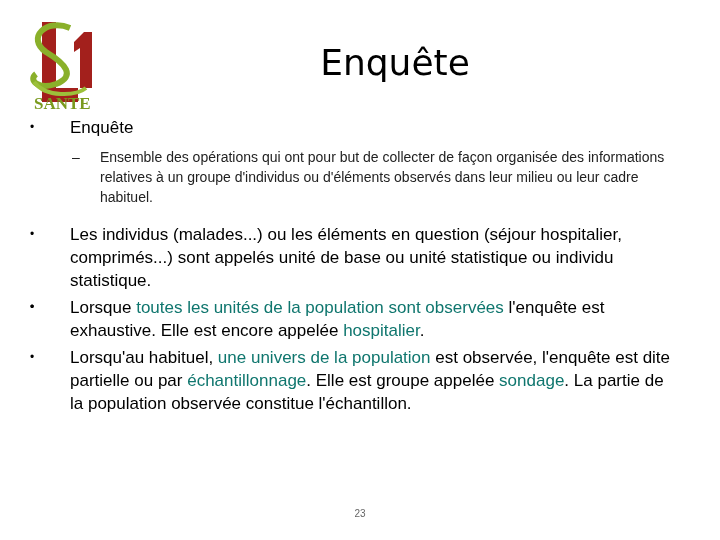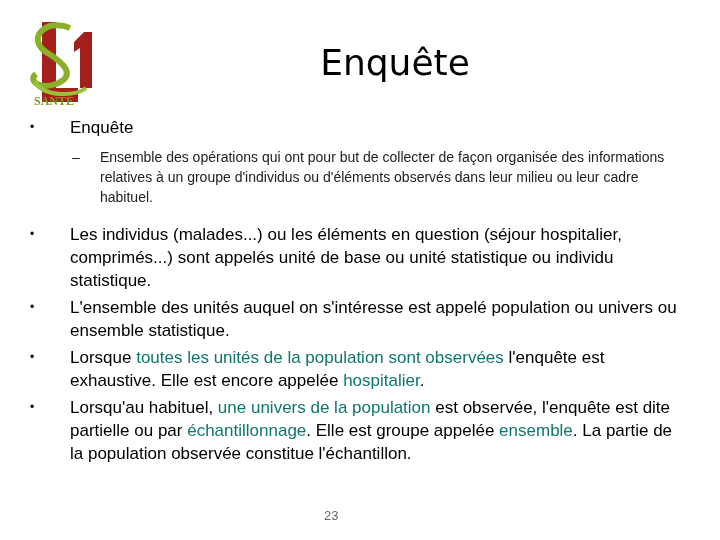--- a/index.html
+++ b/index.html
@@ -6,36 +6,36 @@
     body {
       width: 720px; height: 540px; background: #ffffff;
       position: relative; overflow: hidden;
       font-family: "Liberation Sans", sans-serif;
       color: #000;
     }
     .logo { position: absolute; left: 26px; top: 18px; width: 76px; height: 96px; }
     .logo-text {
       position: absolute; left: 34px; top: 94px;
       font-family: "Liberation Serif", serif; font-weight: bold;
-      font-size: 12px; color: #7a9a1e; letter-spacing: 0px;
+      font-size: 17px; color: #7a9a1e; letter-spacing: 0px;
     }
     .title {
       position: absolute; left: 280px; top: 42px; width: 230px; text-align: center;
       font-family: "DejaVu Sans", sans-serif; font-size: 36px; color: #000;
     }
     .content { position: absolute; left: 28px; top: 116px; width: 650px; }
     .item { position: relative; padding-left: 42px; font-size: 17px; line-height: 23px; }
     .item .bullet { position: absolute; left: 2px; top: 0; font-size: 12px; }
     .sub { position: relative; padding-left: 72px; font-size: 14px; line-height: 20px; color: #222; margin-top: 8px; margin-bottom: 16px; }
     .sub .dash { position: absolute; left: 44px; top: 0; }
     .item.gap { margin-top: 4px; }
     .red { color: #0f766e; }
     .page-num {
-      position: absolute; left: 324px; top: 508px; width: 40px; text-align: left;
-      font-size: 13px; color: #666;
+      position: absolute; left: 340px; top: 508px; width: 40px; text-align: center;
+      font-size: 10px; color: #666;
     }
   </style>
 </head>
 <body>
 
 <div class="logo">
   <svg width="76" height="96" viewBox="0 0 76 96">
     <rect x="16" y="4" width="14" height="80" fill="#a3201c"></rect>
     <rect x="16" y="70" width="36" height="14" fill="#a3201c"></rect>
     <path d="M48 24 L58 14 L66 14 L66 70 L54 70 L54 30 L48 34 Z" fill="#a3201c"></path>
@@ -55,25 +55,24 @@
   <div class="sub">
     <span class="dash">–</span>
     <span>Ensemble des opérations qui ont pour but de collecter de façon organisée des informations relatives à un groupe d'individus ou d'éléments observés dans leur milieu ou leur cadre habituel.</span>
   </div>
   <div class="item">
     <span class="bullet">•</span>
     <span>Les individus (malades...) ou les éléments en question (séjour hospitalier, comprimés...) sont appelés unité de base ou unité statistique ou individu statistique.</span>
   </div>
   <div class="item gap">
     <span class="bullet">•</span>
-    <span>L'ensemble des unités auquel on s'intéresse est appelé population ou univers ou ensemble statistique.</span>
   </div>
   <div class="item gap">
     <span class="bullet">•</span>
     <span>Lorsque </span><span class="red">toutes les unités de la population sont observées</span><span> l'enquête est exhaustive. Elle est encore appelée </span><span class="red">hospitalier</span><span>.</span>
   </div>
   <div class="item gap">
     <span class="bullet">•</span>
-    <span>Lorsqu'au habituel, </span><span class="red">une univers de la population</span><span> est observée, l'enquête est dite partielle ou par </span><span class="red">échantillonnage</span><span>. Elle est groupe appelée </span><span class="red">ensemble</span><span>. La partie de la population observée constitue l'échantillon.</span>
+    <span>Lorsqu'au habituel, </span><span class="red">une univers de la population</span><span> est observée, l'enquête est dite partielle ou par </span><span class="red">échantillonnage</span><span>. Elle est groupe appelée </span><span class="red">sondage</span><span>. La partie de la population observée constitue l'échantillon.</span>
   </div>
 </div>
 
 <div class="page-num">23</div>
 
 </body></html>

